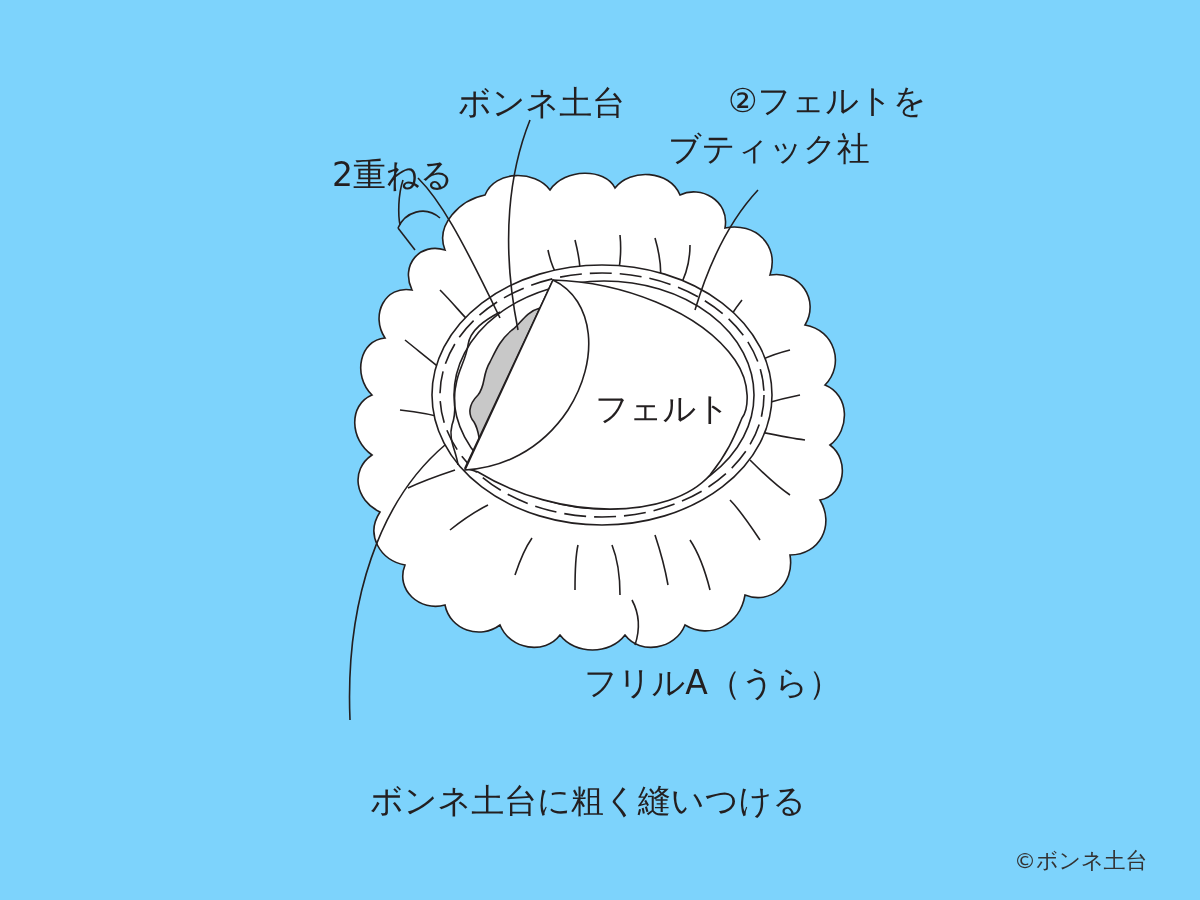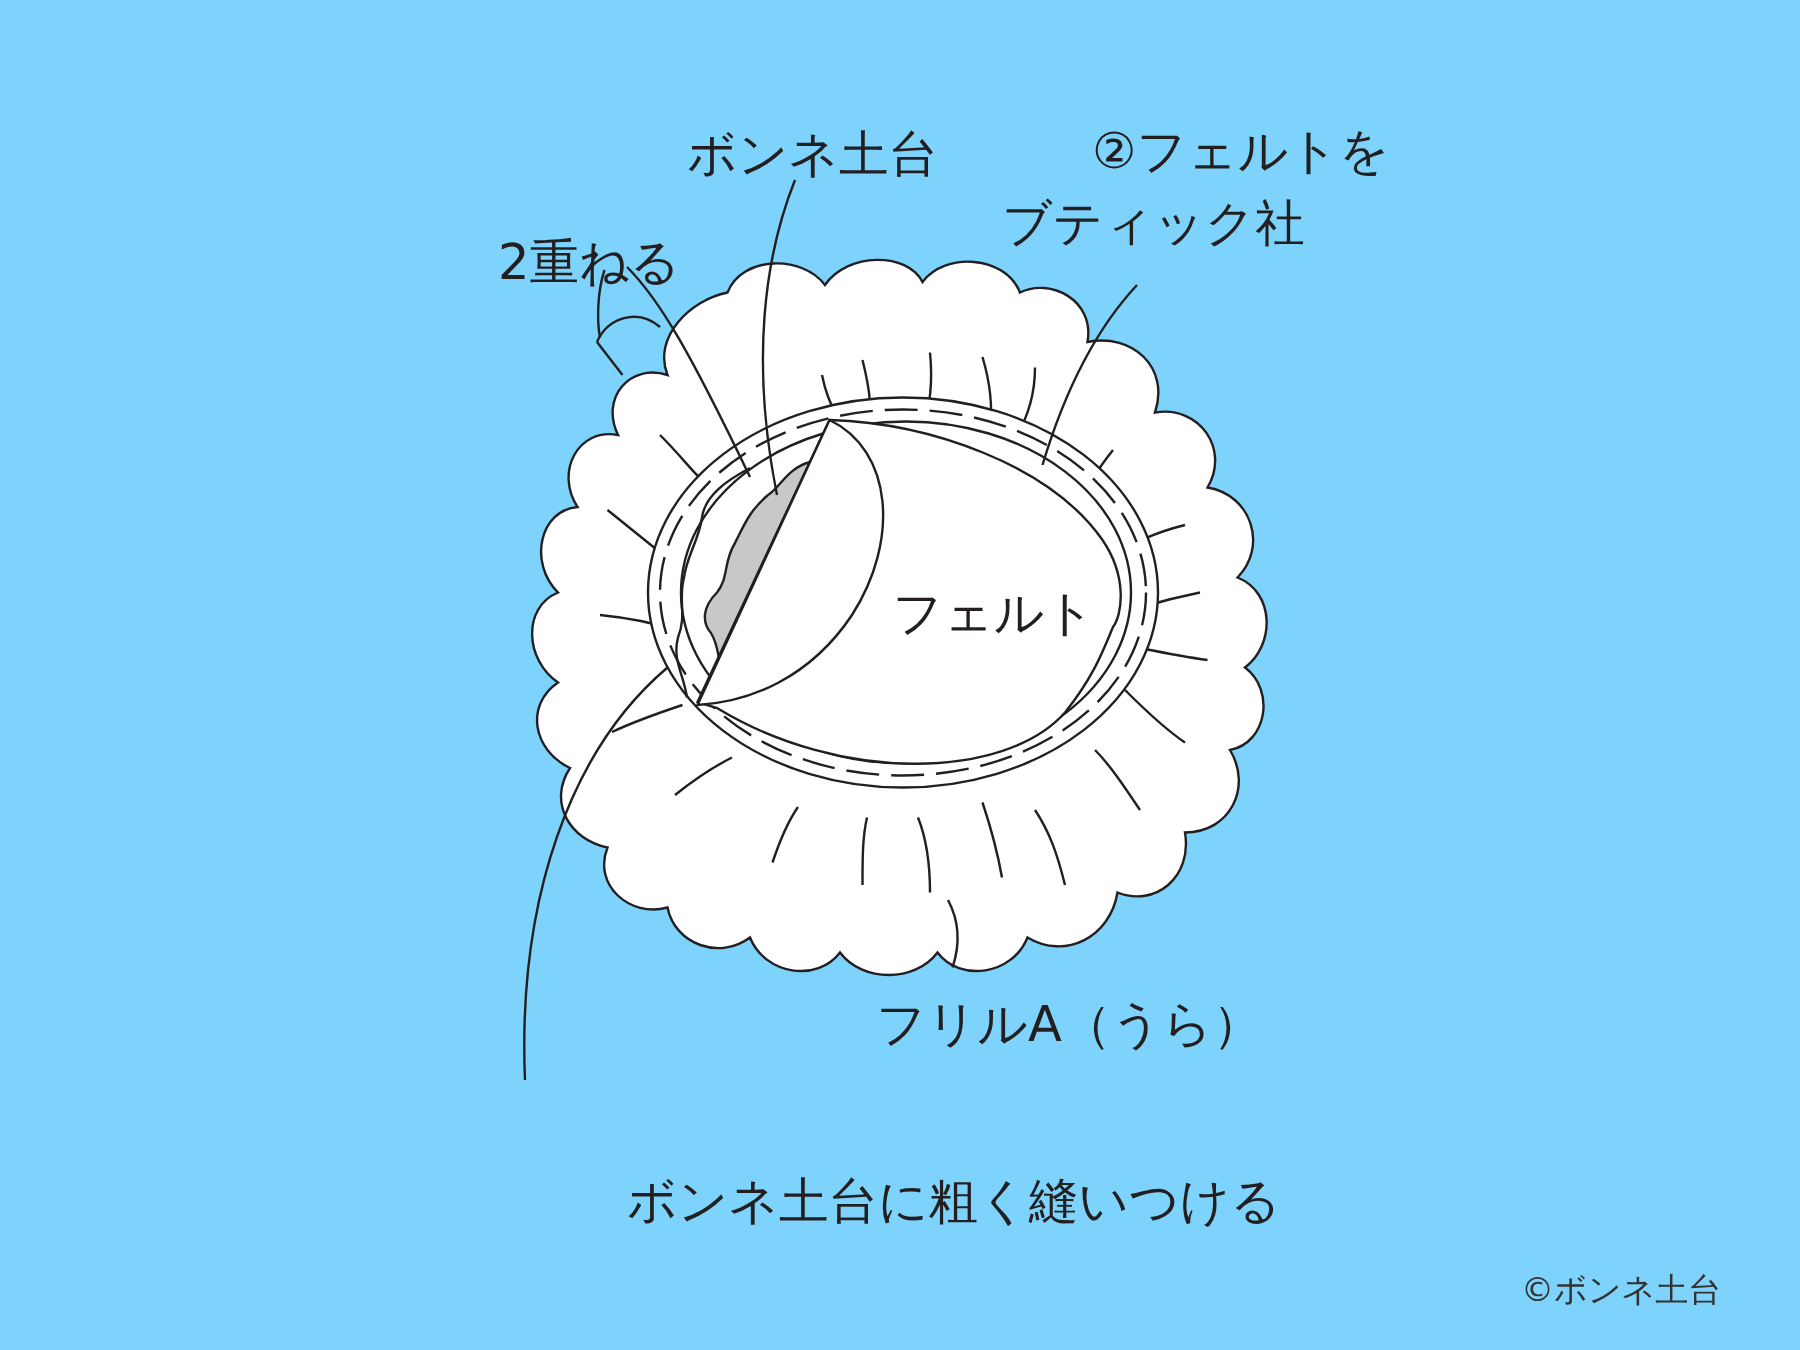--- a/index.html
+++ b/index.html
@@ -111,15 +111,15 @@
       <path d="M 632 600 C 640 615, 640 630, 635 645"></path>
     </g>
   </svg>
 
   <div class="label" style="left:458px; top:80px;">ボンネ土台</div>
   <div class="label" style="left:692px; top:78px;margin-left:36px;">②フェルトを</div>
   <div class="label" style="left:668px; top:126px;">ブティック社</div>
   <div class="label" style="left:332px; top:152px;">2重ねる</div>
   <div class="label" style="left:584px; top:660px;">フリルA（うら）</div>
   <div class="label" style="left:595px; top:386px;">フェルト</div>
-  <div class="label" style="left:370px; top:778px;margin-left:48px;">ボンネ土台に粗く縫いつける</div>
+  <div class="label" style="left:370px; top:778px;">ボンネ土台に粗く縫いつける</div>
   <div class="label small" style="left:1014px; top:846px;">©ボンネ土台</div>
 </div>
 
 </body></html>

